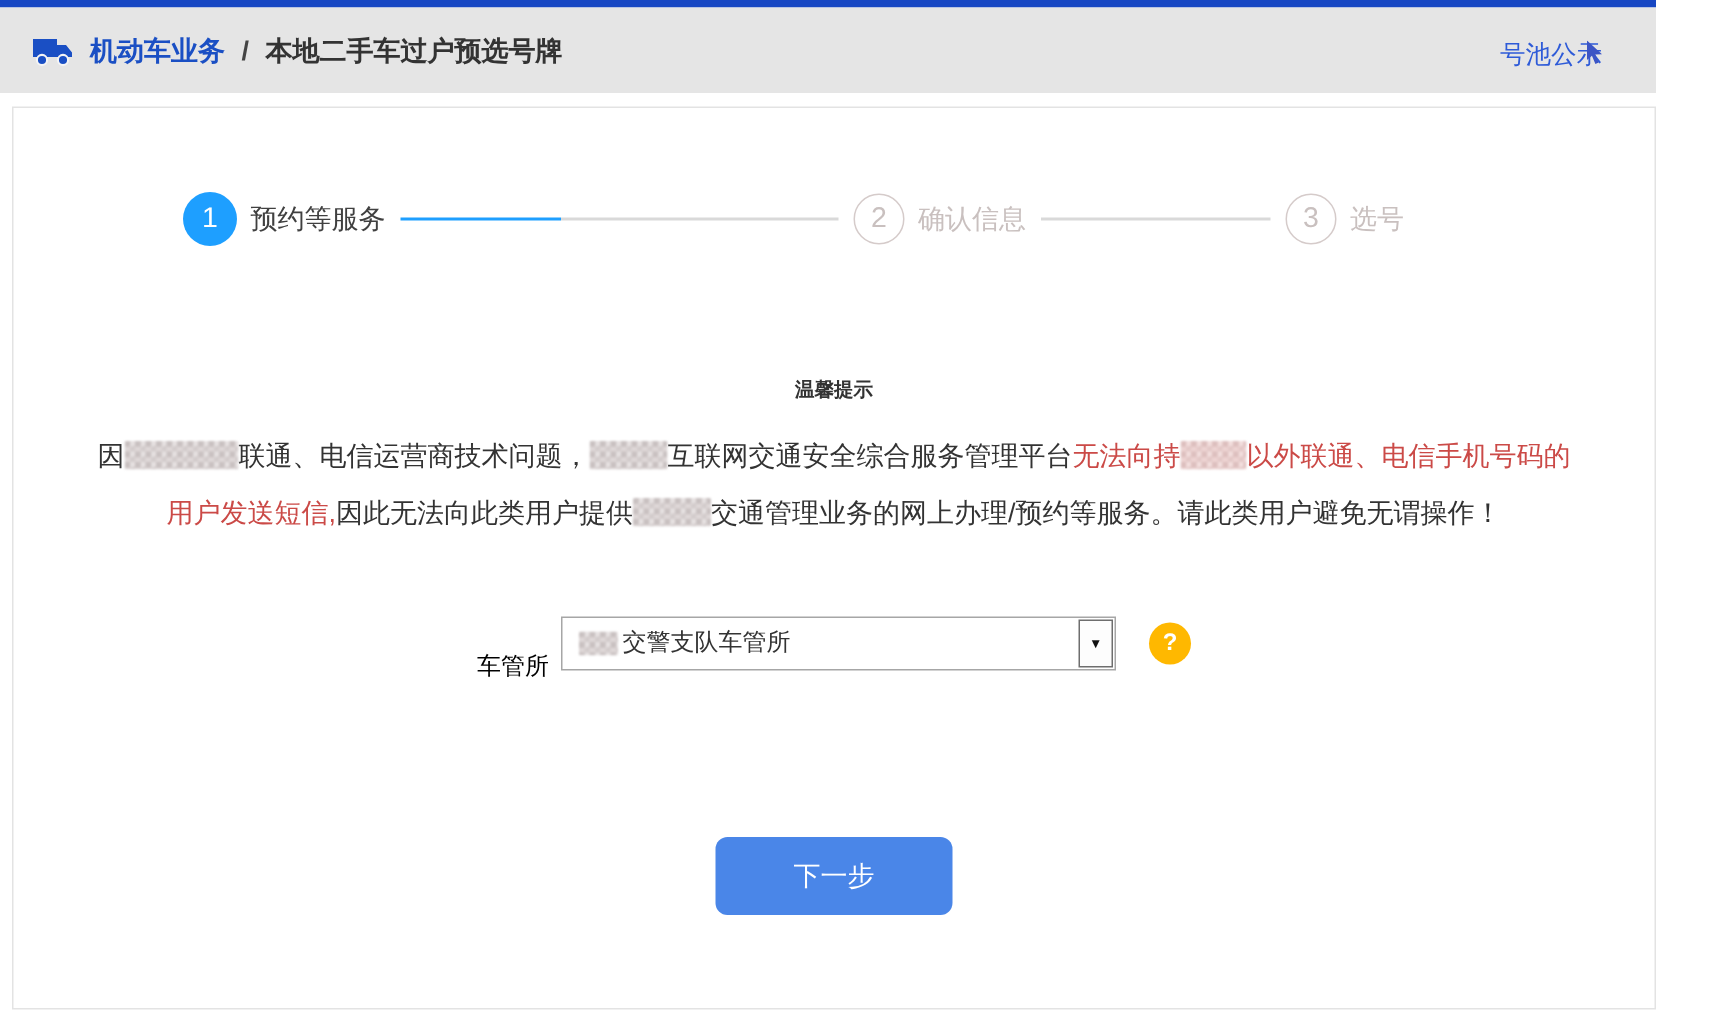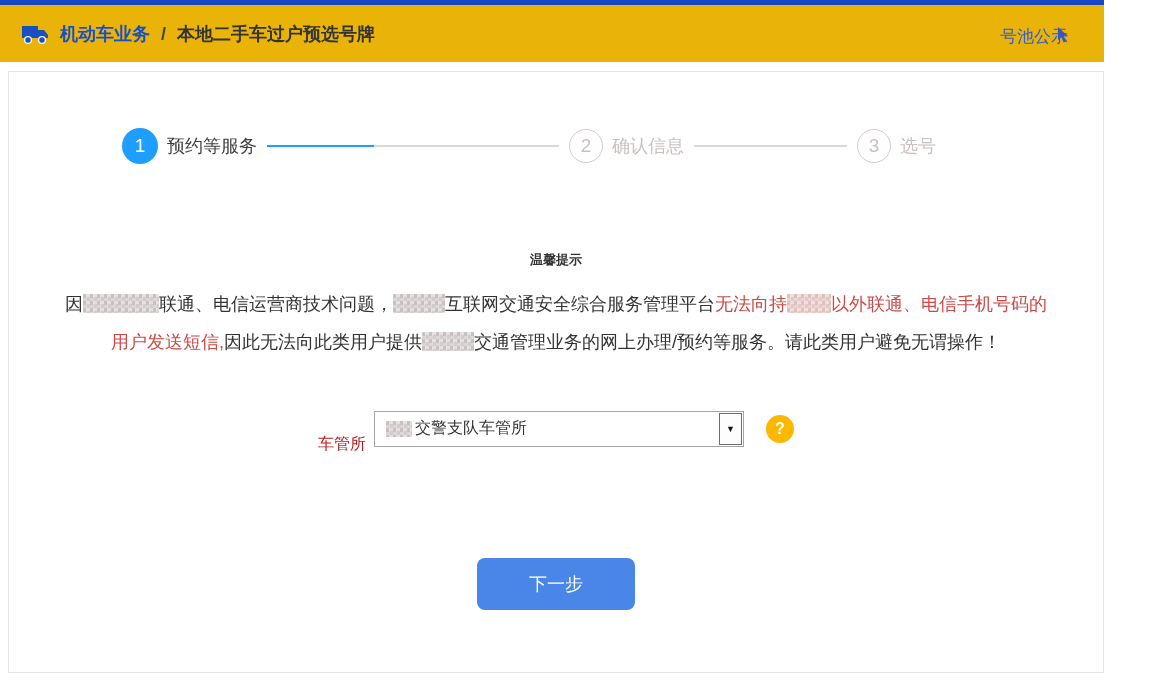--- a/index.html
+++ b/index.html
@@ -4,21 +4,21 @@
 <style>
   * { margin:0; padding:0; box-sizing:border-box; }
   body {
     width:1149px; height:681px; position:relative; background:#fff; overflow:hidden;
     font-family:"Liberation Sans","DejaVu Sans",sans-serif; color:#333;
   }
   
   .topbar { position:absolute; left:0; top:0; width:1104px; height:5px; background:#1747c3; }
   
   .header {
-    position:absolute; left:0; top:5px; width:1104px; height:57px; background:#eab308;
+    position:absolute; left:0; top:5px; width:1104px; height:57px; background:#e5e5e5;
     display:flex; align-items:center; padding-left:20px;
   }
   .truck { width:30px; height:22px; margin-right:10px; flex:none; }
   .hdr-title { font-size:18px; font-weight:bold; }
   .hdr-section { color:#1a4fc4; }
   .hdr-sep { color:#444; margin:0 6px; }
   .hdr-page { color:#333; }
   .hdr-link {
     position:absolute; right:36px; top:20px; font-size:17px; color:#2e5bd8;
     text-decoration:none; cursor:pointer;
@@ -50,21 +50,21 @@
   .redact {
     display:inline-block; height:19px; vertical-align:-3px; border-radius:1px;
     background:conic-gradient(#e6e1e1 25%,#d3cccc 0 50%,#ded7d7 0 75%,#c9c1c1 0);
     background-size:7px 7px; filter:blur(0.6px);
   }
   .redact.pink { background:conic-gradient(#f2dedd 25%,#e3c8c7 0 50%,#edd3d2 0 75%,#ddbfbe 0); background-size:7px 7px; }
   .r1 { width:76px; } .r2 { width:52px; } .r3 { width:44px; } .r4 { width:52px; }
   .r5 { width:26px; height:16px; vertical-align:-3px; margin-right:3px; }
   
   .form-row { margin-top:41px; display:flex; align-items:center; justify-content:center; }
-  .form-label { font-size:16px; color:#b91c1c; margin-right:8px; white-space:nowrap;margin-top:32px; }
+  .form-label { font-size:16px; color:#000000; margin-right:8px; white-space:nowrap;margin-top:32px; }
   .select {
     width:370px; height:36px; border:1px solid #a6a6a6; background:#fff;
     display:flex; align-items:center; padding-left:11px; font-size:16px; color:#333;
     position:relative; cursor:pointer;
   }
   .select-arrow {
     position:absolute; right:1px; top:1px; bottom:1px; width:23px;
     border:1px solid #6e6e6e; background:#fdfdfd;
     display:flex; align-items:center; justify-content:center;
     font-size:9px; color:#111;

